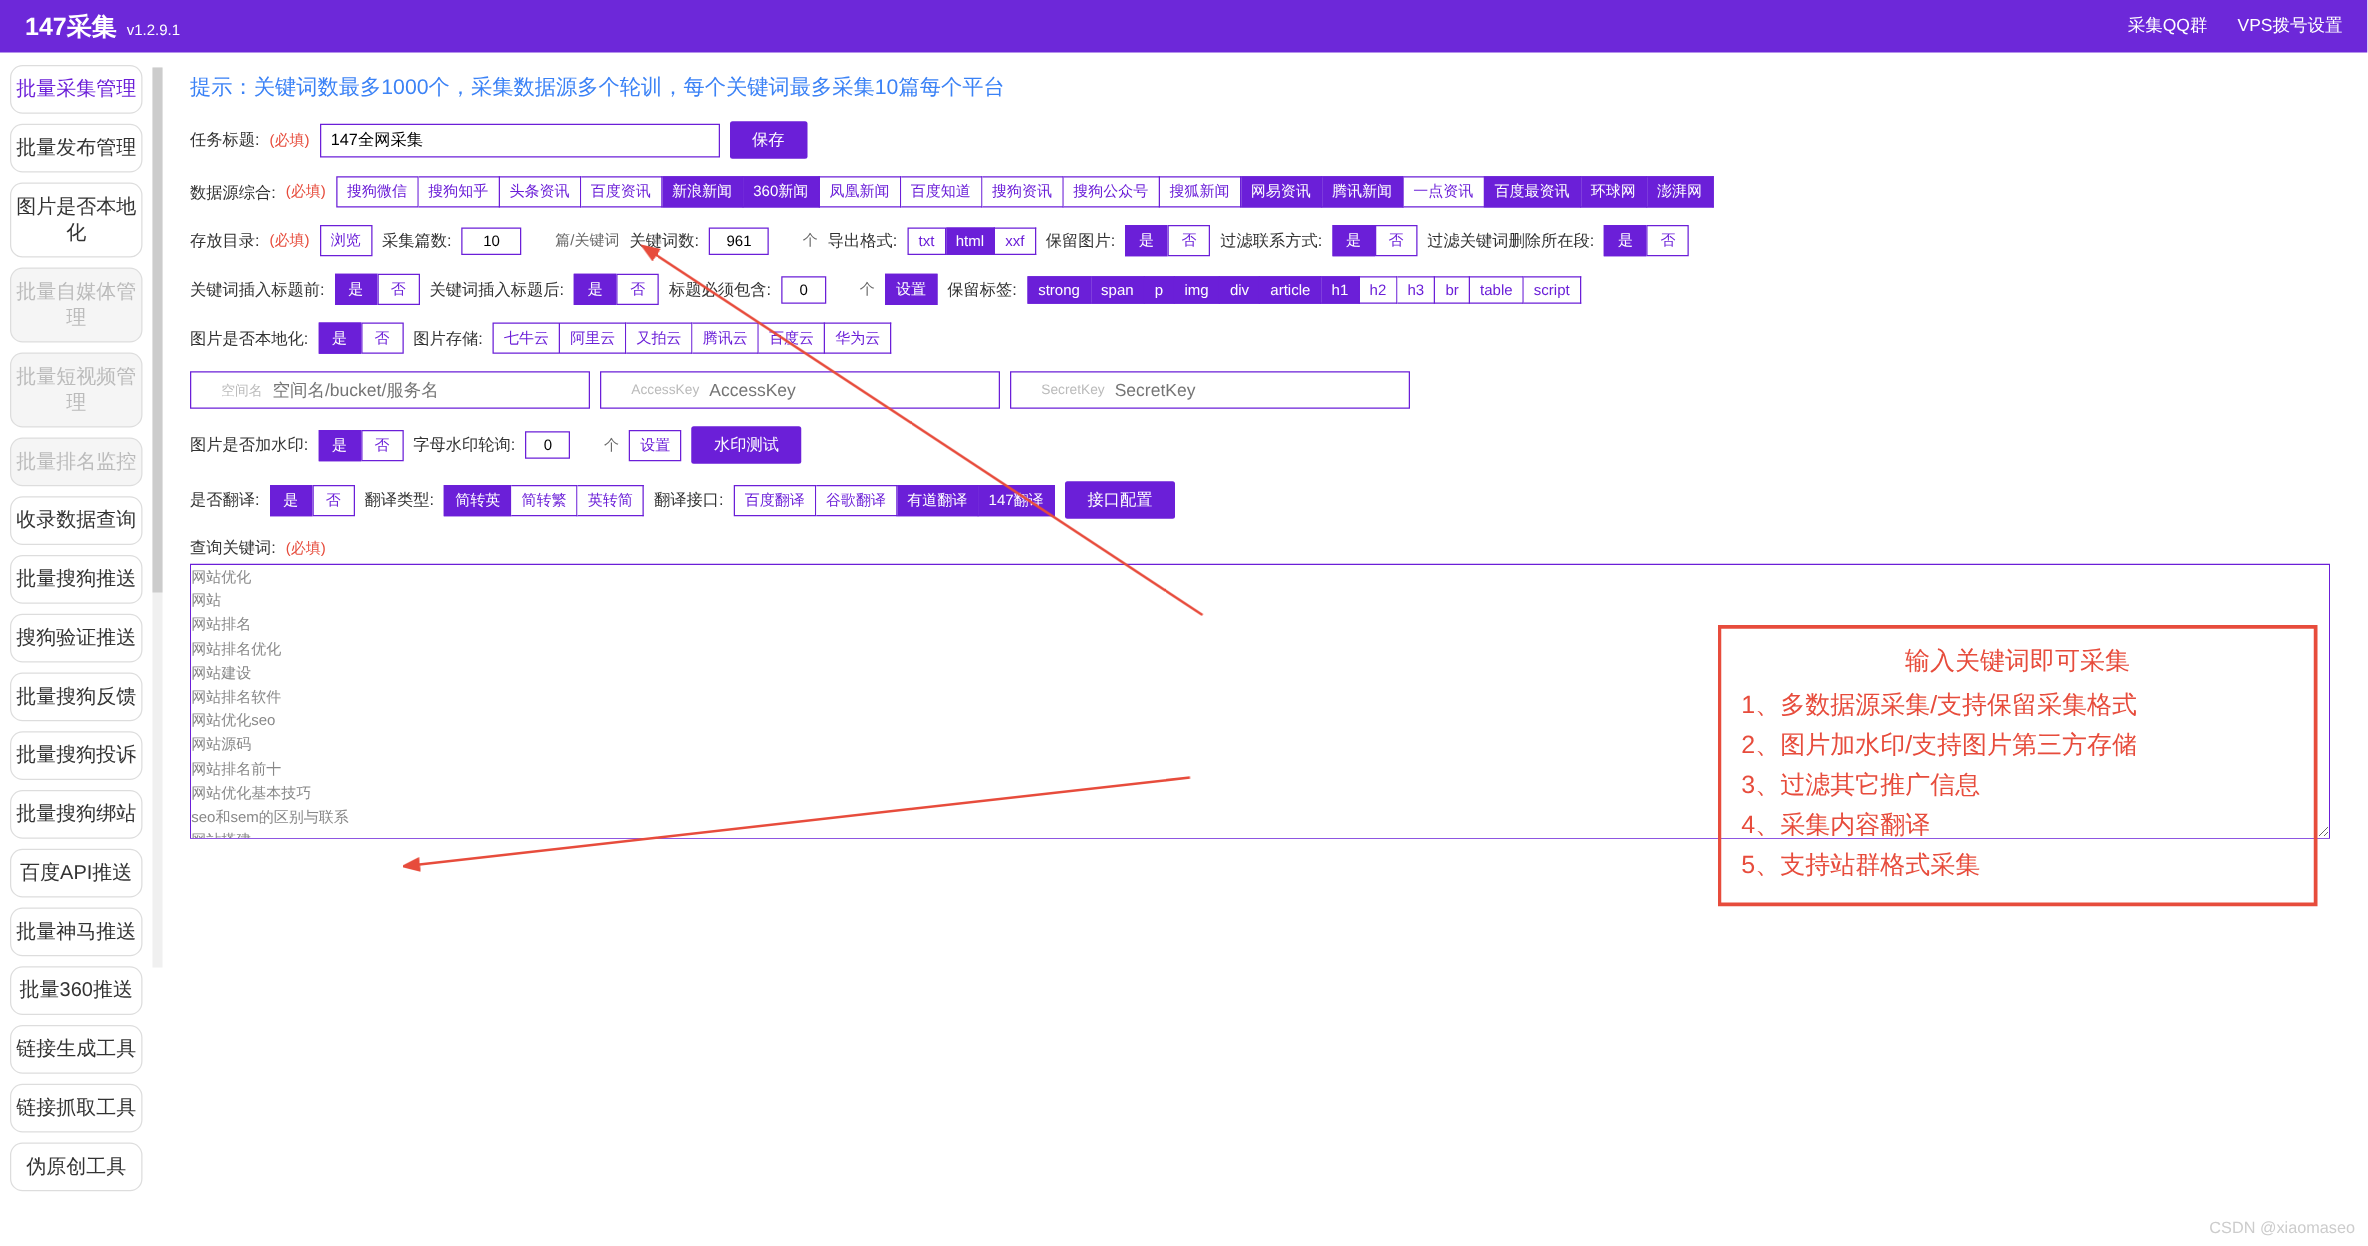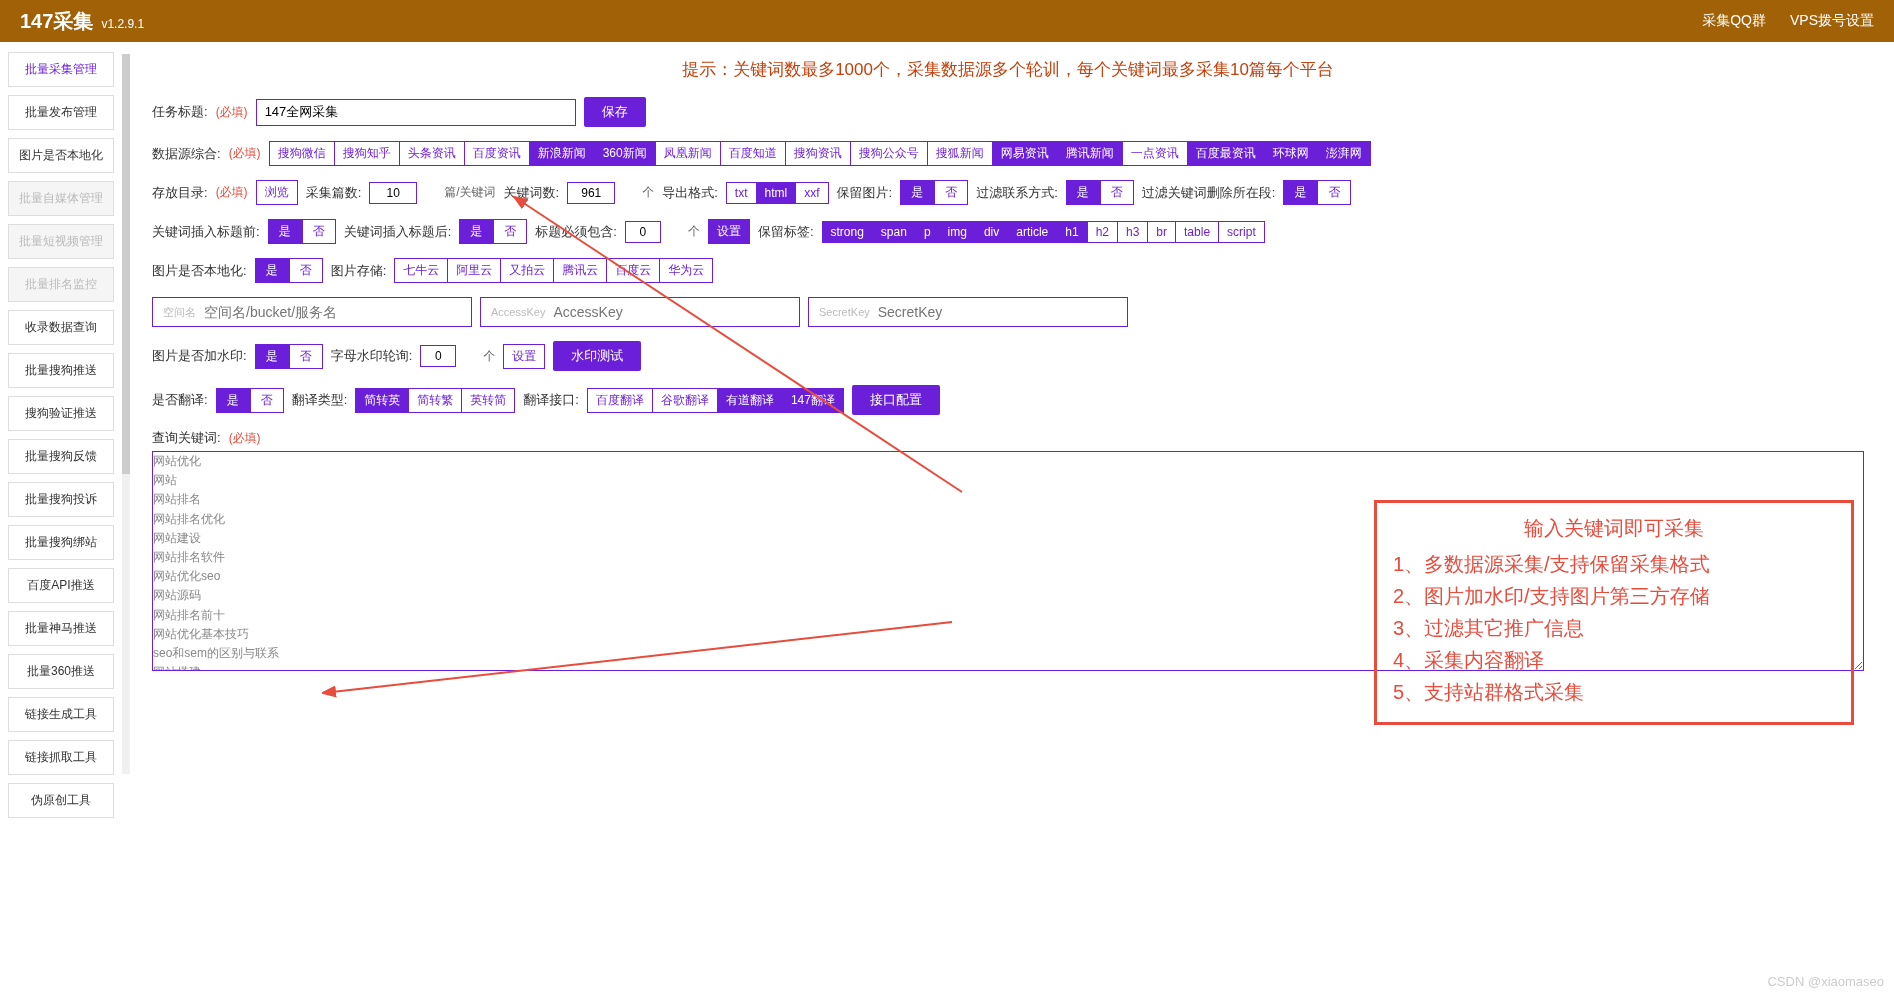--- a/index.html
+++ b/index.html
@@ -1,47 +1,47 @@
 <!DOCTYPE html>
 <html><head>
 <meta charset="utf-8">
 <style>
 * { box-sizing: border-box; margin: 0; padding: 0; }
 body { font-family: "Microsoft YaHei", Arial, sans-serif; font-size: 13px; color: #333; background: #fff; }
-.header { background: #a16207; color: #fff; height: 42px; display: flex; align-items: center; padding: 0 20px; justify-content: space-between; }
+.header { background: #6d28d9; color: #fff; height: 42px; display: flex; align-items: center; padding: 0 20px; justify-content: space-between; }
 .header-left { display: flex; align-items: baseline; gap: 8px; }
 .app-title { font-size: 20px; font-weight: bold; }
 .app-version { font-size: 12px; }
 .header-right { display: flex; gap: 24px; font-size: 14px; }
 .header-right span { cursor: pointer; }
 .layout { display: flex; }
 .sidebar { width: 122px; padding: 10px 8px; display: flex; flex-direction: column; gap: 8px; }
-.side-btn { border: 1px solid #ddd; background: #fff; padding: 8px 4px; text-align: center; font-size: 12px; cursor: pointer; border-radius: 0; }
+.side-btn { border: 1px solid #ddd; background: #fff; padding: 8px 4px; text-align: center; font-size: 16px; cursor: pointer; border-radius: 10px; }
 .side-btn.active { color: #6b1fd8; }
 .side-btn.disabled { color: #bbb; background: #f5f5f5; }
 .main { flex: 1; padding: 16px 30px; position: relative; }
-.hint { font-size: 17px; color: #c2410c; margin-bottom: 16px; text-align: center; }
+.hint { font-size: 17px; color: #3b82f6; margin-bottom: 16px; }
 .row { display: flex; align-items: center; gap: 8px; margin-bottom: 14px; flex-wrap: wrap; }
 .label { font-size: 13px; color: #333; }
 .req { color: #e74c3c; font-size: 12px; }
 .text-input { border: 1px solid #6b1fd8; padding: 5px 8px; font-size: 13px; min-width: 320px; }
 .btn-primary { background: #6b1fd8; color: #fff; border: none; padding: 6px 18px; cursor: pointer; border-radius: 2px; font-size: 13px; }
 .tag { border: 1px solid #6b1fd8; padding: 3px 8px; font-size: 12px; cursor: pointer; display: inline-block; }
 .tag.sel { background: #6b1fd8; color: #fff; }
 .tag.unsel { background: #fff; color: #6b1fd8; }
 .num-input { border: 1px solid #6b1fd8; padding: 3px 6px; width: 48px; font-size: 12px; text-align: center; }
 .unit { font-size: 12px; color: #666; margin-left: 19px; }
 .toggle { display: inline-flex; }
 .toggle .opt { border: 1px solid #6b1fd8; padding: 3px 10px; font-size: 12px; cursor: pointer; }
 .toggle .opt.on { background: #6b1fd8; color: #fff; }
 .toggle .opt.off { background: #fff; color: #6b1fd8; }
 .taglist { display: inline-flex; flex-wrap: wrap; gap: 0; }
 .taglist .tag { margin-right: 0; border-left: none; }
 .taglist .tag:first-child { border-left: 1px solid #6b1fd8; }
-.cloud-input { border: 1px solid #6b1fd8; padding: 6px 10px; font-size: 13px; display: flex; align-items: center; gap: 8px; width: 320px; }
+.cloud-input { border: 1px solid #6b1fd8; padding: 6px 24px; font-size: 13px; display: flex; align-items: center; gap: 8px; width: 320px; }
 .cloud-input .ph-label { color: #bbb; font-size: 11px; }
 .cloud-input input { border: none; outline: none; font-size: 14px; flex: 1; color: #888; }
 .kw-textarea { width: 100%; border: 1px solid #6b1fd8; font-size: 12px; color: #888; min-height: 220px; resize: vertical; font-family: inherit; line-height: 1.6; }
 .annotation-box { position: absolute; border: 3px solid #e74c3c; top: 458px; right: 40px; width: 480px; height: 225px; padding: 12px 16px; pointer-events: none; }
 .annotation-box .ann-title { color: #e74c3c; font-size: 20px; text-align: center; margin-bottom: 6px; }
 .annotation-box .ann-line { color: #e74c3c; font-size: 20px; line-height: 1.6; }
 .arrow { position: absolute; pointer-events: none; }
 .watermark { position: fixed; bottom: 8px; right: 10px; color: #ccc; font-size: 13px; }
 .scrollbar-gutter { position: absolute; right: 2px; top: 54px; width: 8px; height: 720px; background: #f0f0f0; }
 .scrollbar-thumb { background: #ccc; width: 100%; height: 420px; }

